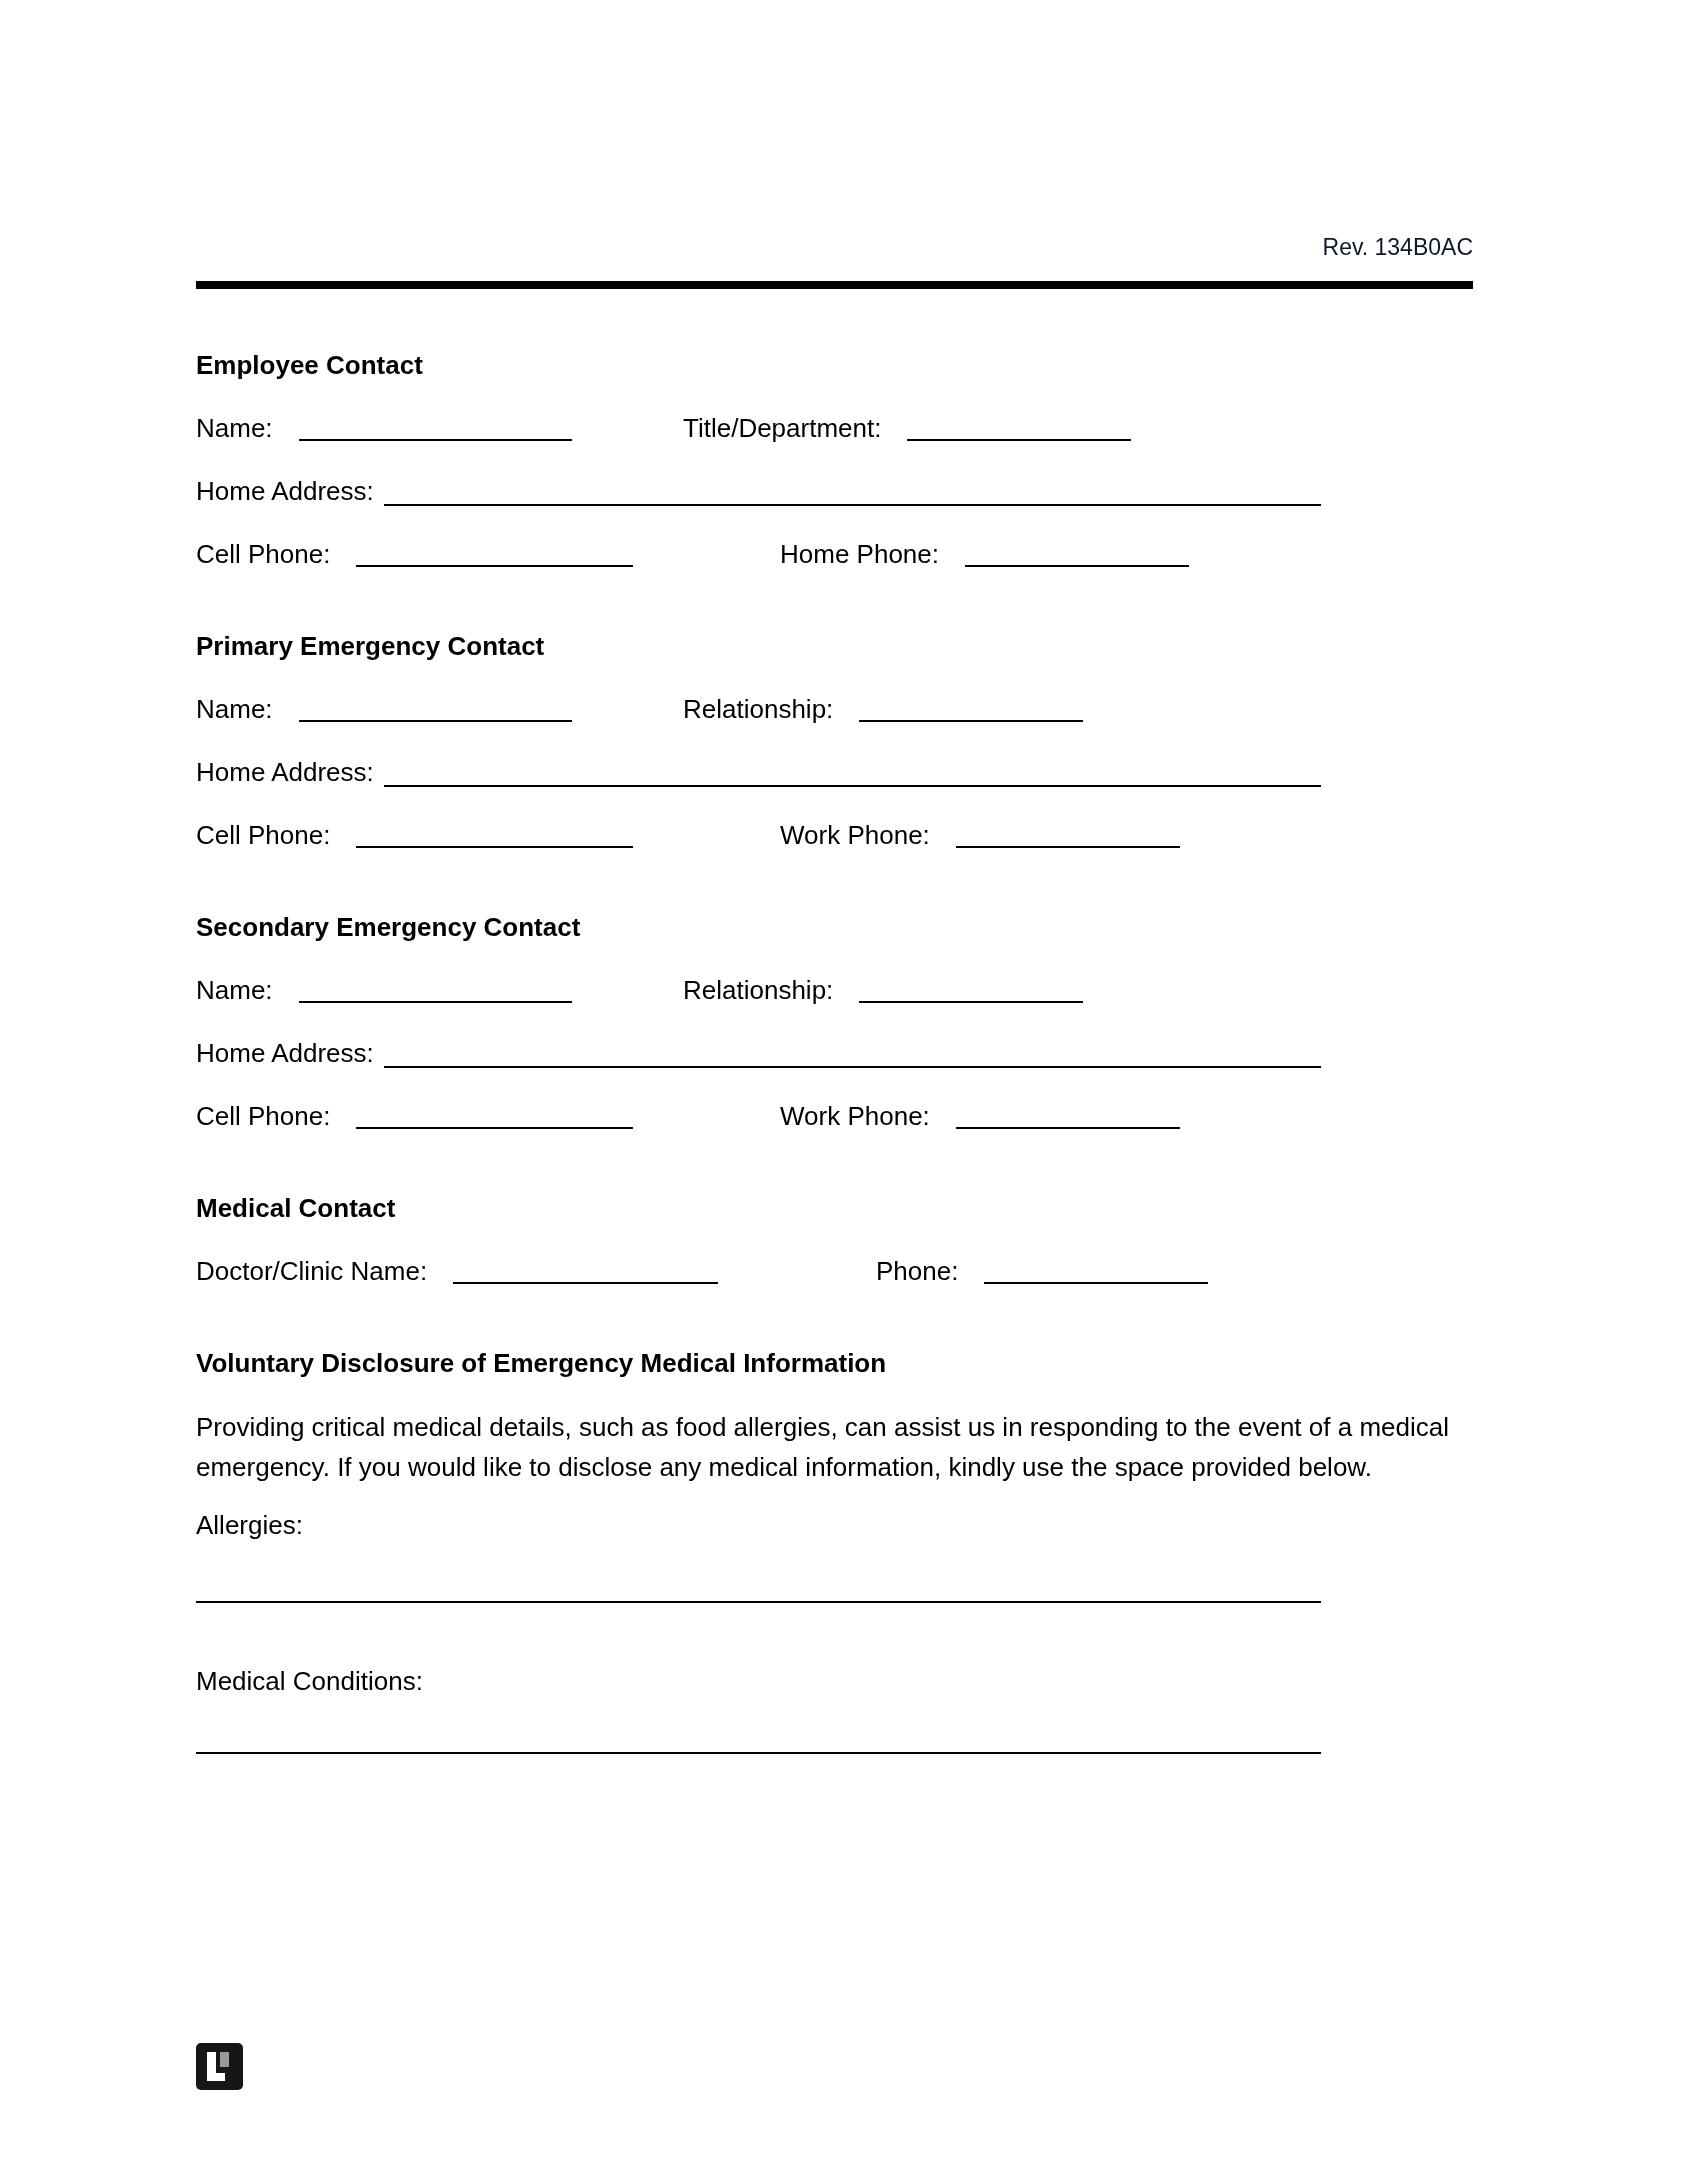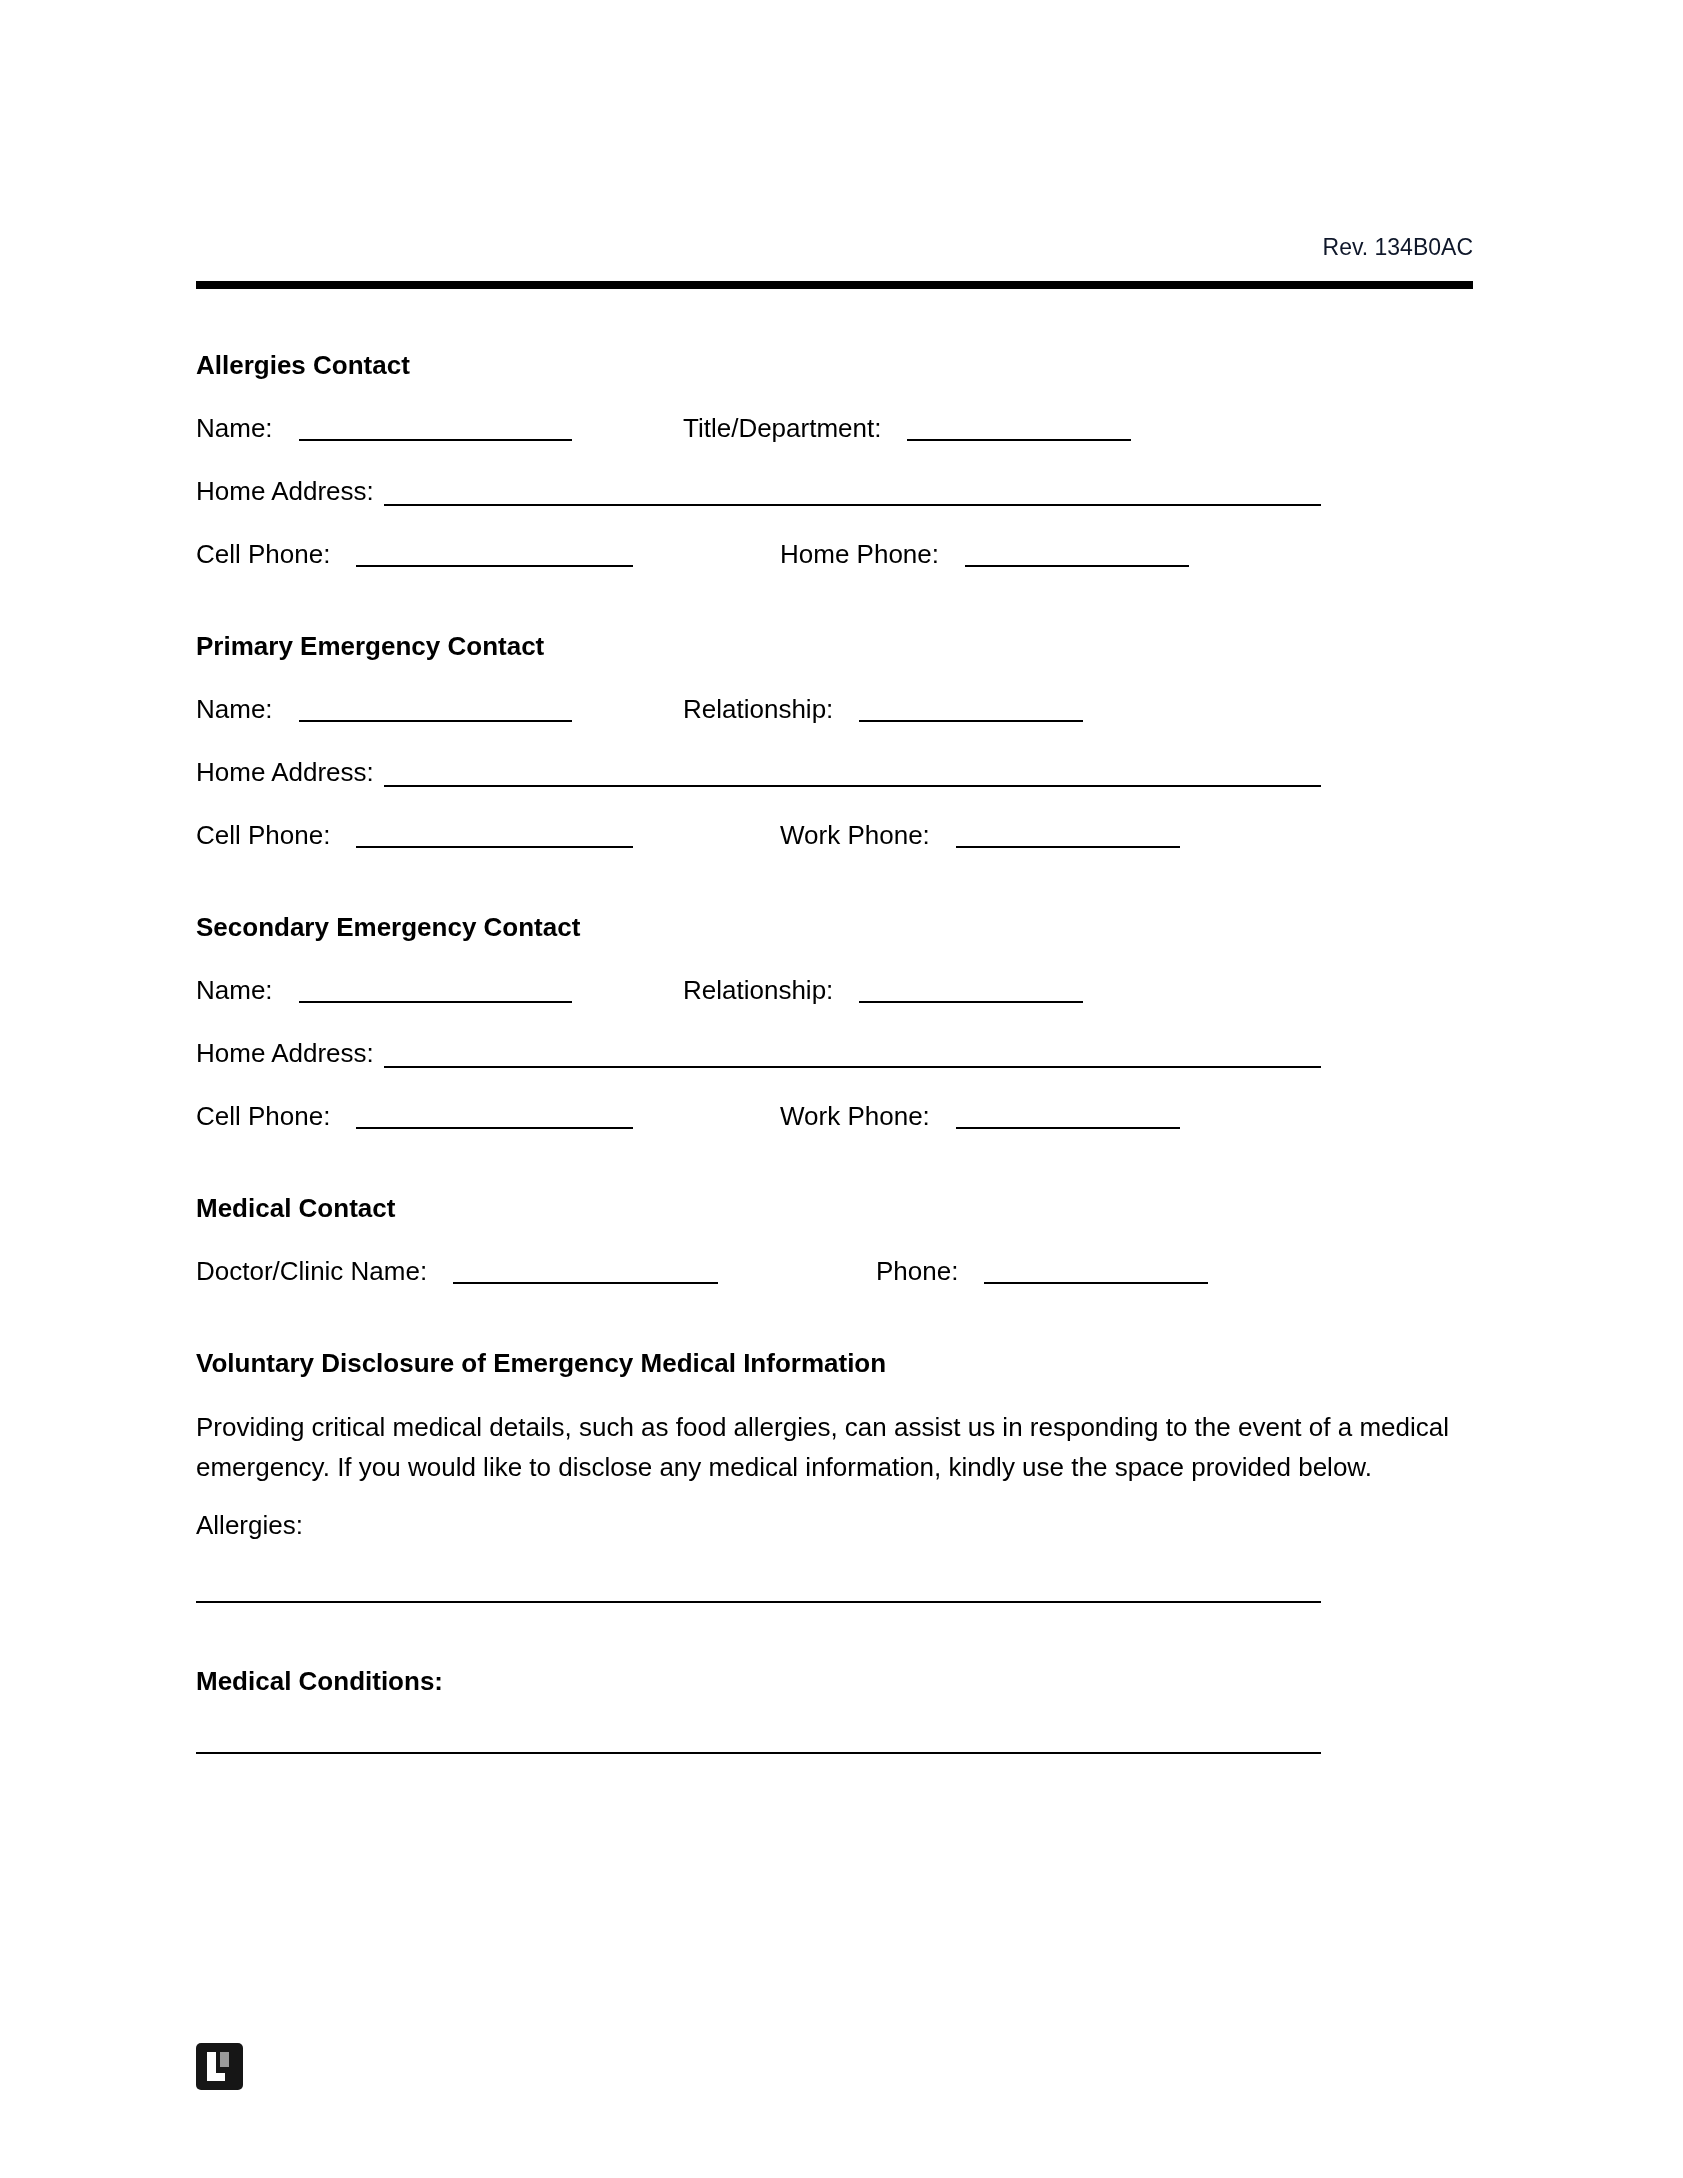--- a/index.html
+++ b/index.html
@@ -74,21 +74,21 @@
   .para {
     margin-top: 28px;
     font-size: 26px;
     line-height: 1.55;
     max-width: 1267px;
   }
   .sub-label {
     font-size: 26px;
   }
   .allergies-label { margin-top: 22px; }
-  .mc-label { margin-top: 63px; font-weight: bold; }
+  .mc-label { margin-top: 63px; }
   .blank-line {
     width: 1125px;
     height: 0;
     border-bottom: 2px solid #000;
   }
   .bl-1 { margin-top: 60px; }
   .bl-2 { margin-top: 55px; }
   .logo {
     position: absolute;
     left: 196px;
@@ -120,21 +120,21 @@
 </head>
 <body>
 
 <div class="page">
   <div class="content">
 
     <div class="rev">Rev. 134B0AC</div>
     <div class="title-rule"></div>
 
     <section>
-      <h2 class="sec-h">Allergies Contact</h2>
+      <h2 class="sec-h">Employee Contact</h2>
       <div class="row">
         <div class="field col1-a">
           <span class="lbl">Name:</span>
           <span class="blank w-276"></span>
         </div>
         <div class="field">
           <span class="lbl">Title/Department:</span>
           <span class="blank w-226"></span>
         </div>
       </div>

